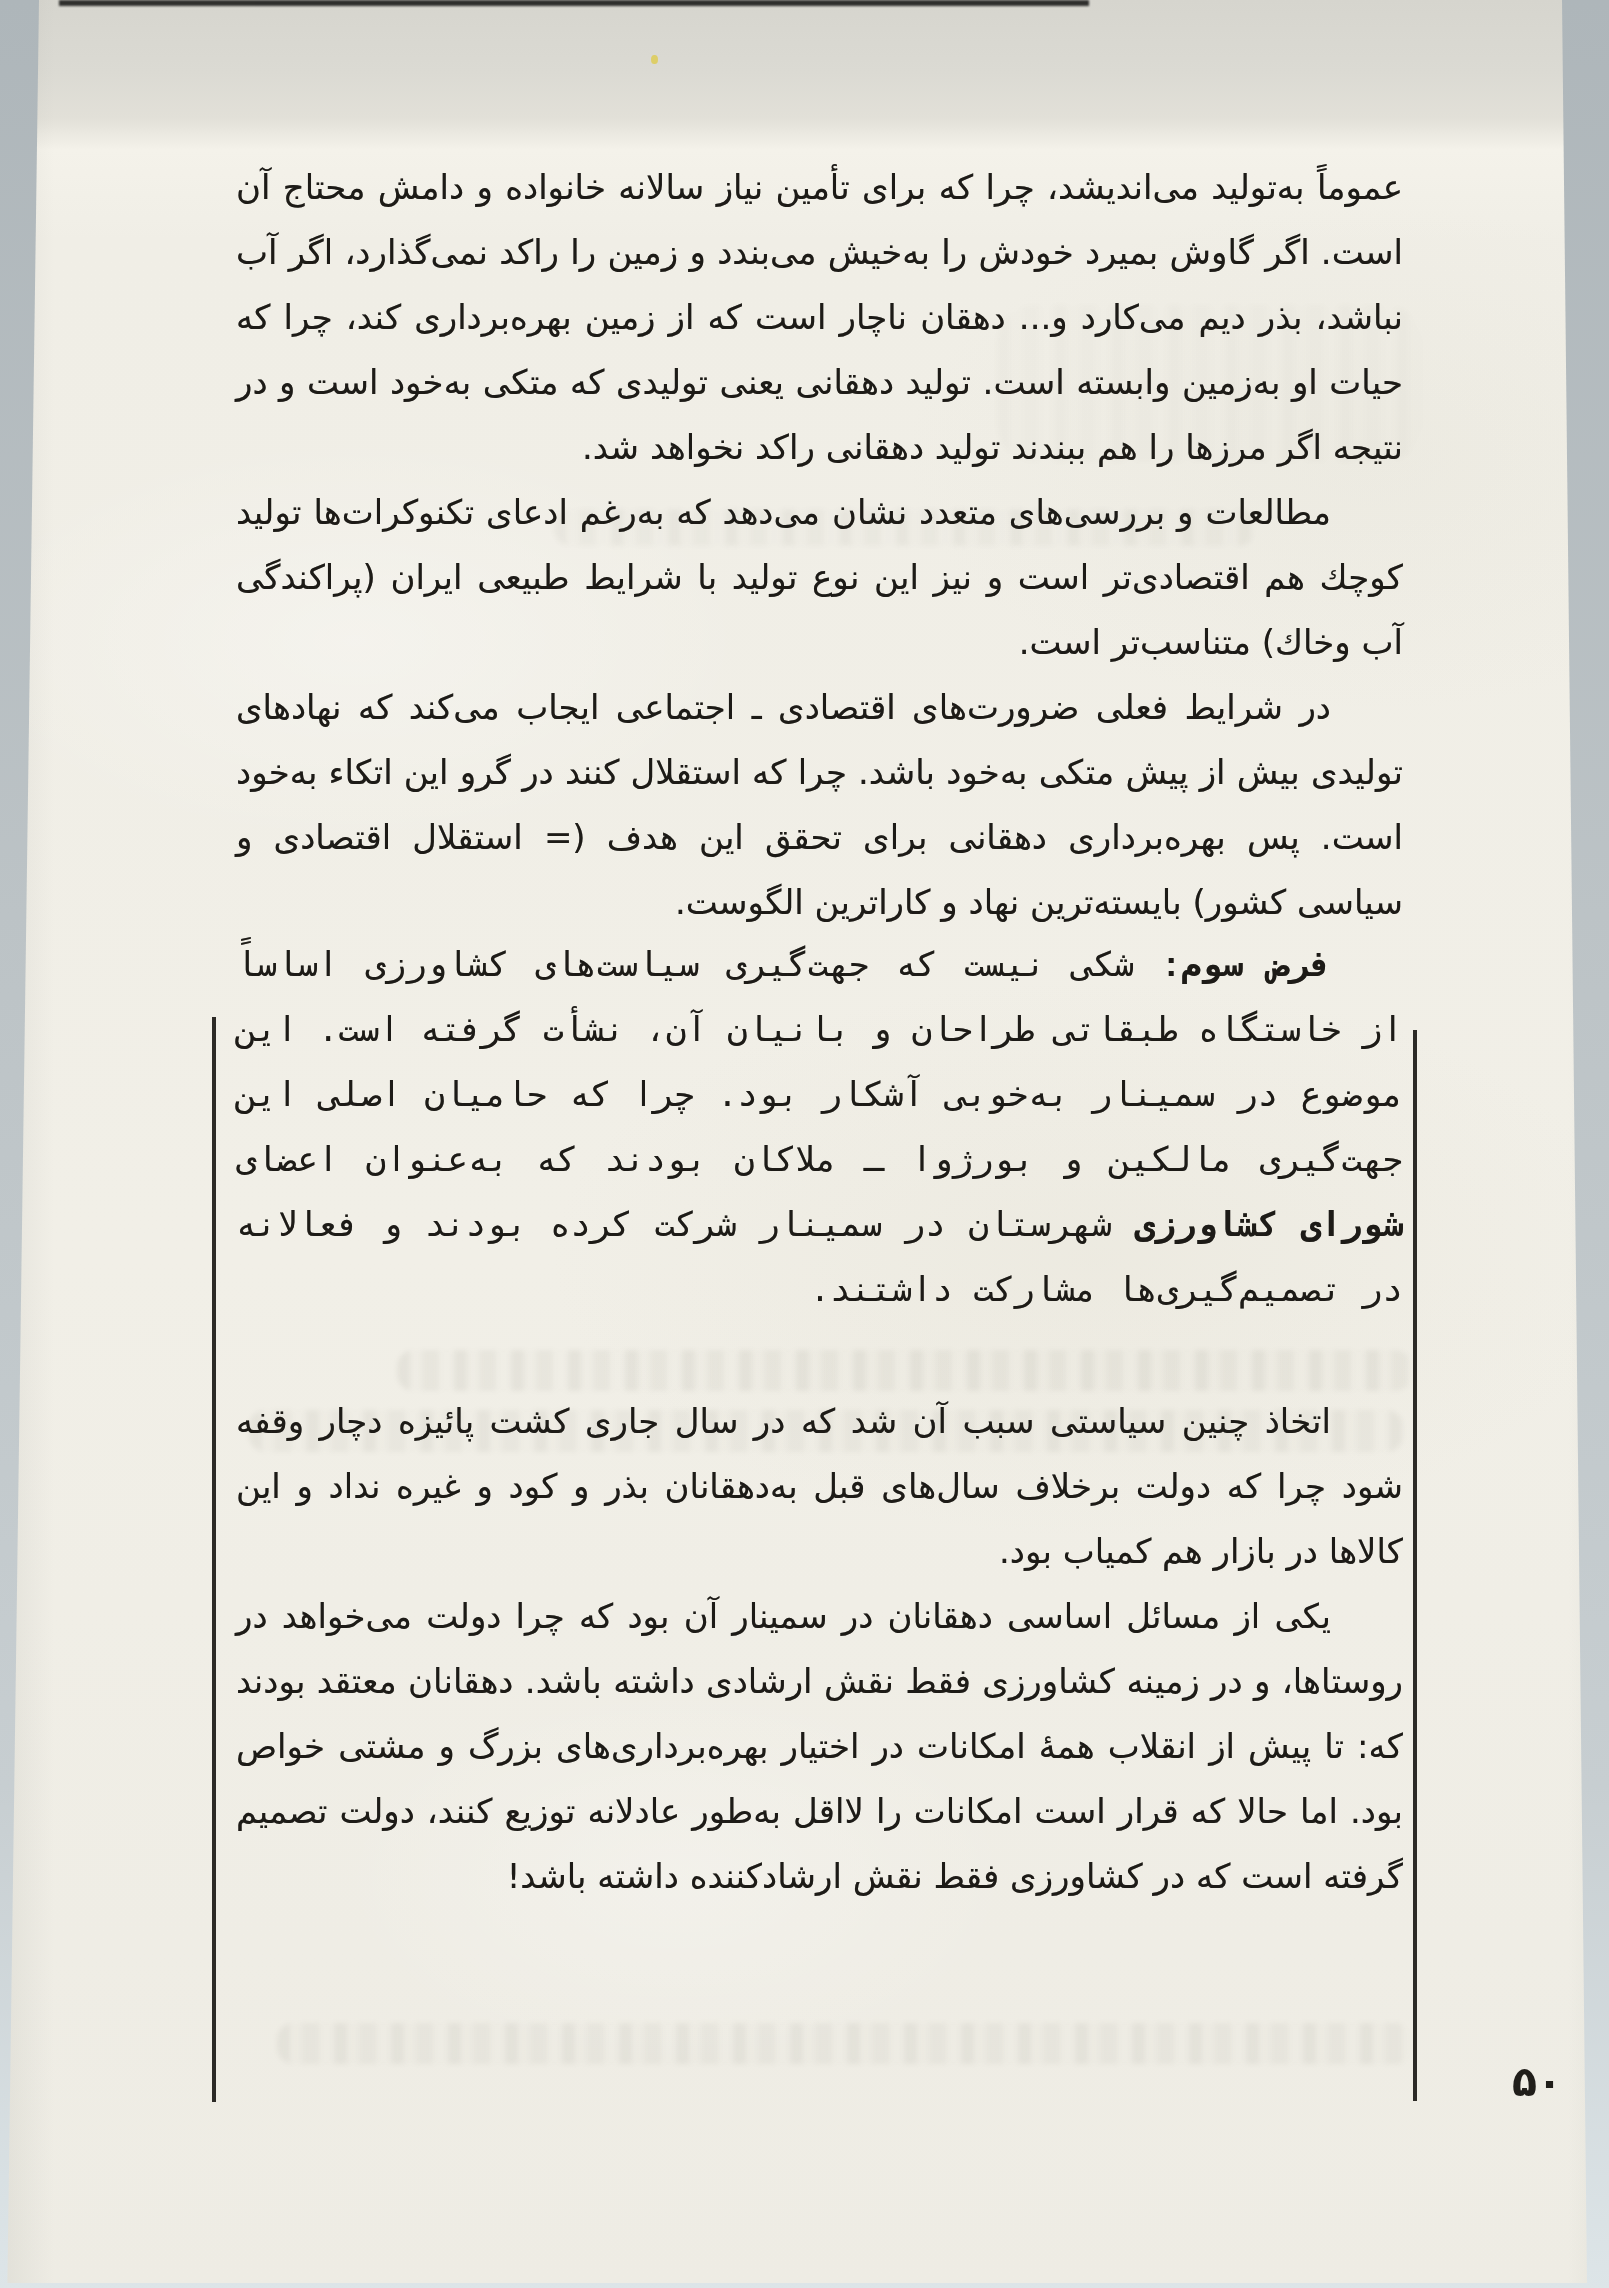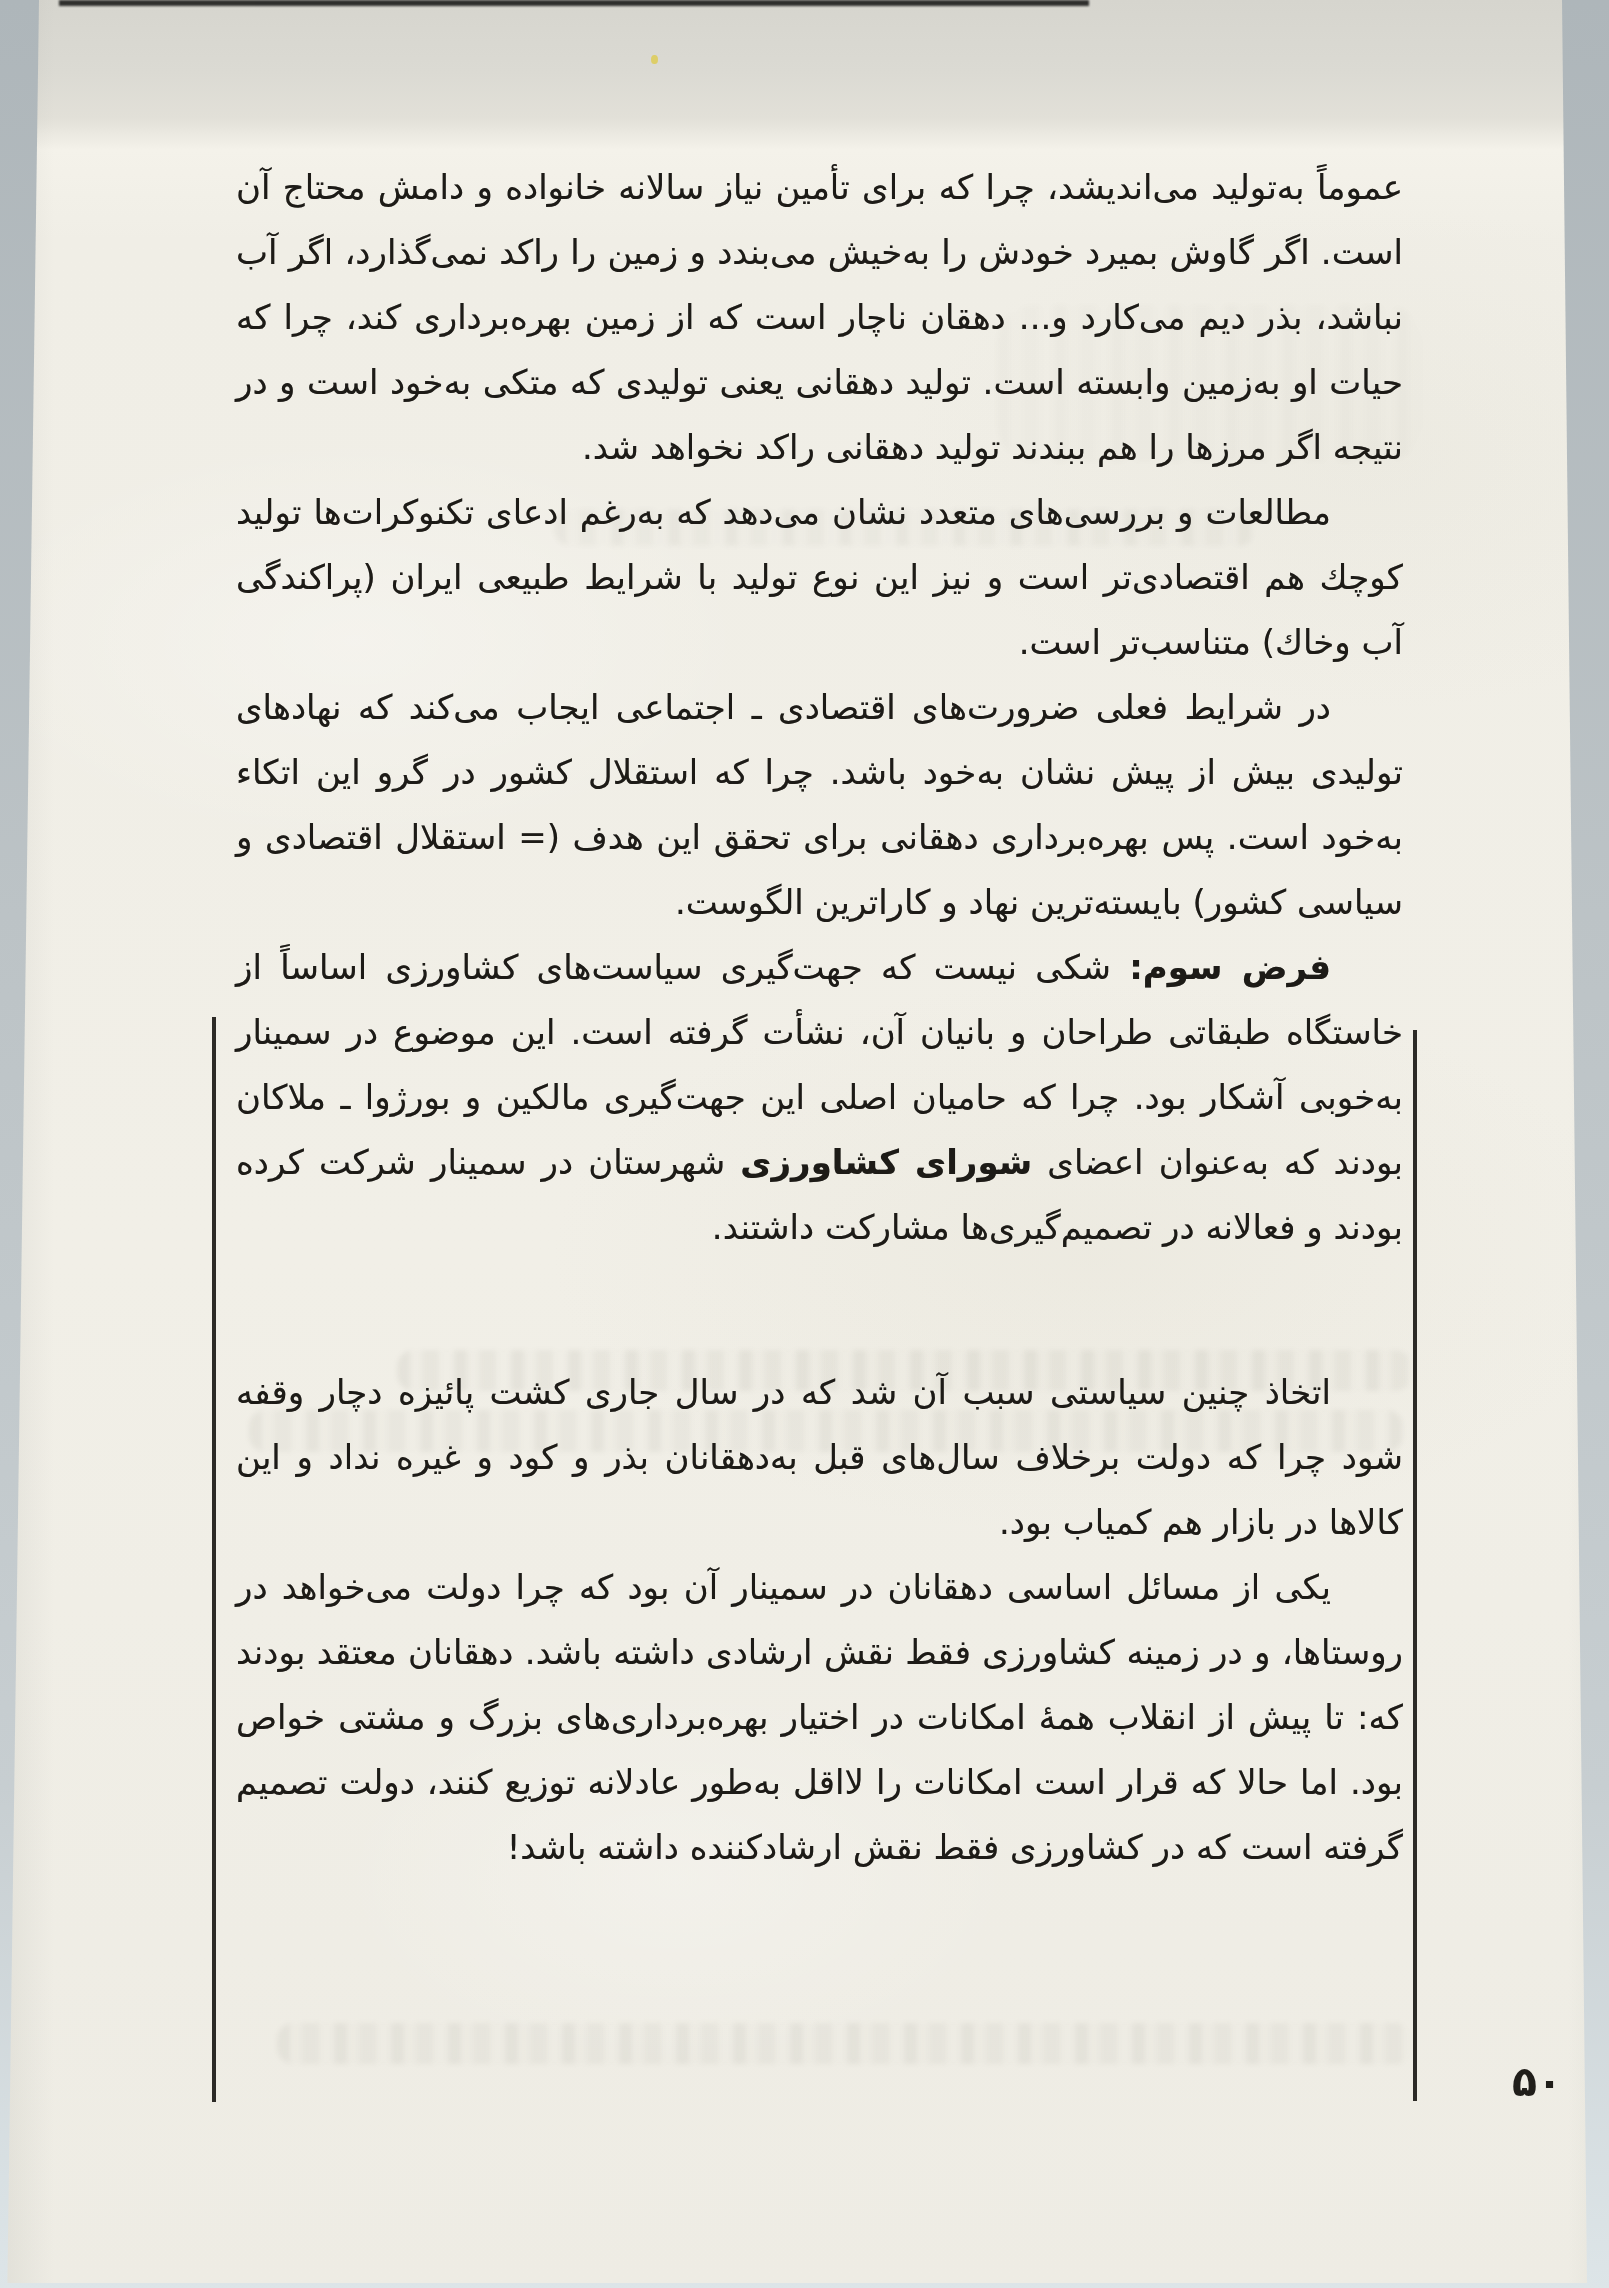--- a/index.html
+++ b/index.html
@@ -36,21 +36,21 @@
   }
   
   .text-block{
     position:absolute;top:155px;right:207px;width:1167px;
     direction:rtl;text-align:justify;
     font-size:34px;line-height:65px;color:#1d1b17;
     text-shadow:0 0 0.6px rgba(29,27,23,.5);
   }
   .text-block p{margin:0;text-indent:72px;}
   .text-block p.noindent{text-indent:0;}
-  .text-block p.gap-after{margin-bottom:100px;}
+  .text-block p.gap-after{margin-bottom:64px;font-family:Liberation Mono, monospace;}
   .text-block b{font-weight:bold;}
   
   .quote-rule{position:absolute;width:3.7px;background:#2c2a26;}
   .rule-left{left:212px;top:1017px;height:1085px;}
   .rule-right{left:1413px;top:1030px;height:1071px;}
   
   .page-number{
     position:absolute;left:1512px;top:2058px;width:111px;
     direction:rtl;text-align:left;font-size:41px;color:#201e1a;font-weight:bold;
   }
@@ -80,21 +80,21 @@
   <div class="ghost g2"></div>
   <div class="ghost g3"></div>
   <div class="ghost g4"></div>
 
   <div class="quote-rule rule-left"></div>
   <div class="quote-rule rule-right"></div>
 
   <div class="text-block">
     <p class="noindent">عموماً به‌تولید می‌اندیشد، چرا که برای تأمین نیاز سالانه خانواده و دامش محتاج آن است. اگر گاوش بمیرد خودش را به‌خیش می‌بندد و زمین را راکد نمی‌گذارد، اگر آب نباشد، بذر دیم می‌کارد و... دهقان ناچار است که از زمین بهره‌برداری کند، چرا که حیات او به‌زمین وابسته است. تولید دهقانی یعنی تولیدی که متکی به‌خود است و در نتیجه اگر مرزها را هم ببندند تولید دهقانی راکد نخواهد شد.</p>
     <p>مطالعات و بررسی‌های متعدد نشان می‌دهد که به‌رغم ادعای تکنوکرات‌ها تولید کوچك هم اقتصادی‌تر است و نیز این نوع تولید با شرایط طبیعی ایران (پراکندگی آب وخاك) متناسب‌تر است.</p>
-    <p>در شرایط فعلی ضرورت‌های اقتصادی ـ اجتماعی ایجاب می‌کند که نهادهای تولیدی بیش از پیش نشان به‌خود باشد. چرا که استقلال کشور در گرو این اتکاء به‌خود است. پس بهره‌برداری دهقانی برای تحقق این هدف (= استقلال اقتصادی و سیاسی کشور) بایسته‌ترین نهاد و کاراترین الگوست.</p>
+    <p>در شرایط فعلی ضرورت‌های اقتصادی ـ اجتماعی ایجاب می‌کند که نهادهای تولیدی بیش از پیش متکی به‌خود باشد. چرا که استقلال کنند در گرو این اتکاء به‌خود است. پس بهره‌برداری دهقانی برای تحقق این هدف (= استقلال اقتصادی و سیاسی کشور) بایسته‌ترین نهاد و کاراترین الگوست.</p>
     <p class="gap-after"><b>فرض سوم:</b><span> شکی نیست که جهت‌گیری سیاست‌های کشاورزی اساساً از خاستگاه طبقاتی طراحان و بانیان آن، نشأت گرفته است. این موضوع در سمینار به‌خوبی آشکار بود. چرا که حامیان اصلی این جهت‌گیری مالکین و بورژوا ـ ملاکان بودند که به‌عنوان اعضای </span><b>شورای کشاورزی</b><span> شهرستان در سمینار شرکت کرده بودند و فعالانه در تصمیم‌گیری‌ها مشارکت داشتند.</span></p>
     <p>اتخاذ چنین سیاستی سبب آن شد که در سال جاری کشت پائیزه دچار وقفه شود چرا که دولت برخلاف سال‌های قبل به‌دهقانان بذر و کود و غیره نداد و این کالاها در بازار هم کمیاب بود.</p>
     <p>یکی از مسائل اساسی دهقانان در سمینار آن بود که چرا دولت می‌خواهد در روستاها، و در زمینه کشاورزی فقط نقش ارشادی داشته باشد. دهقانان معتقد بودند که: تا پیش از انقلاب همهٔ امکانات در اختیار بهره‌برداری‌های بزرگ و مشتی خواص بود. اما حالا که قرار است امکانات را لااقل به‌طور عادلانه توزیع کنند، دولت تصمیم گرفته است که در کشاورزی فقط نقش ارشادکننده داشته باشد!</p>
   </div>
 
   <div class="page-number">۵۰</div>
 
 </div>
 
 

